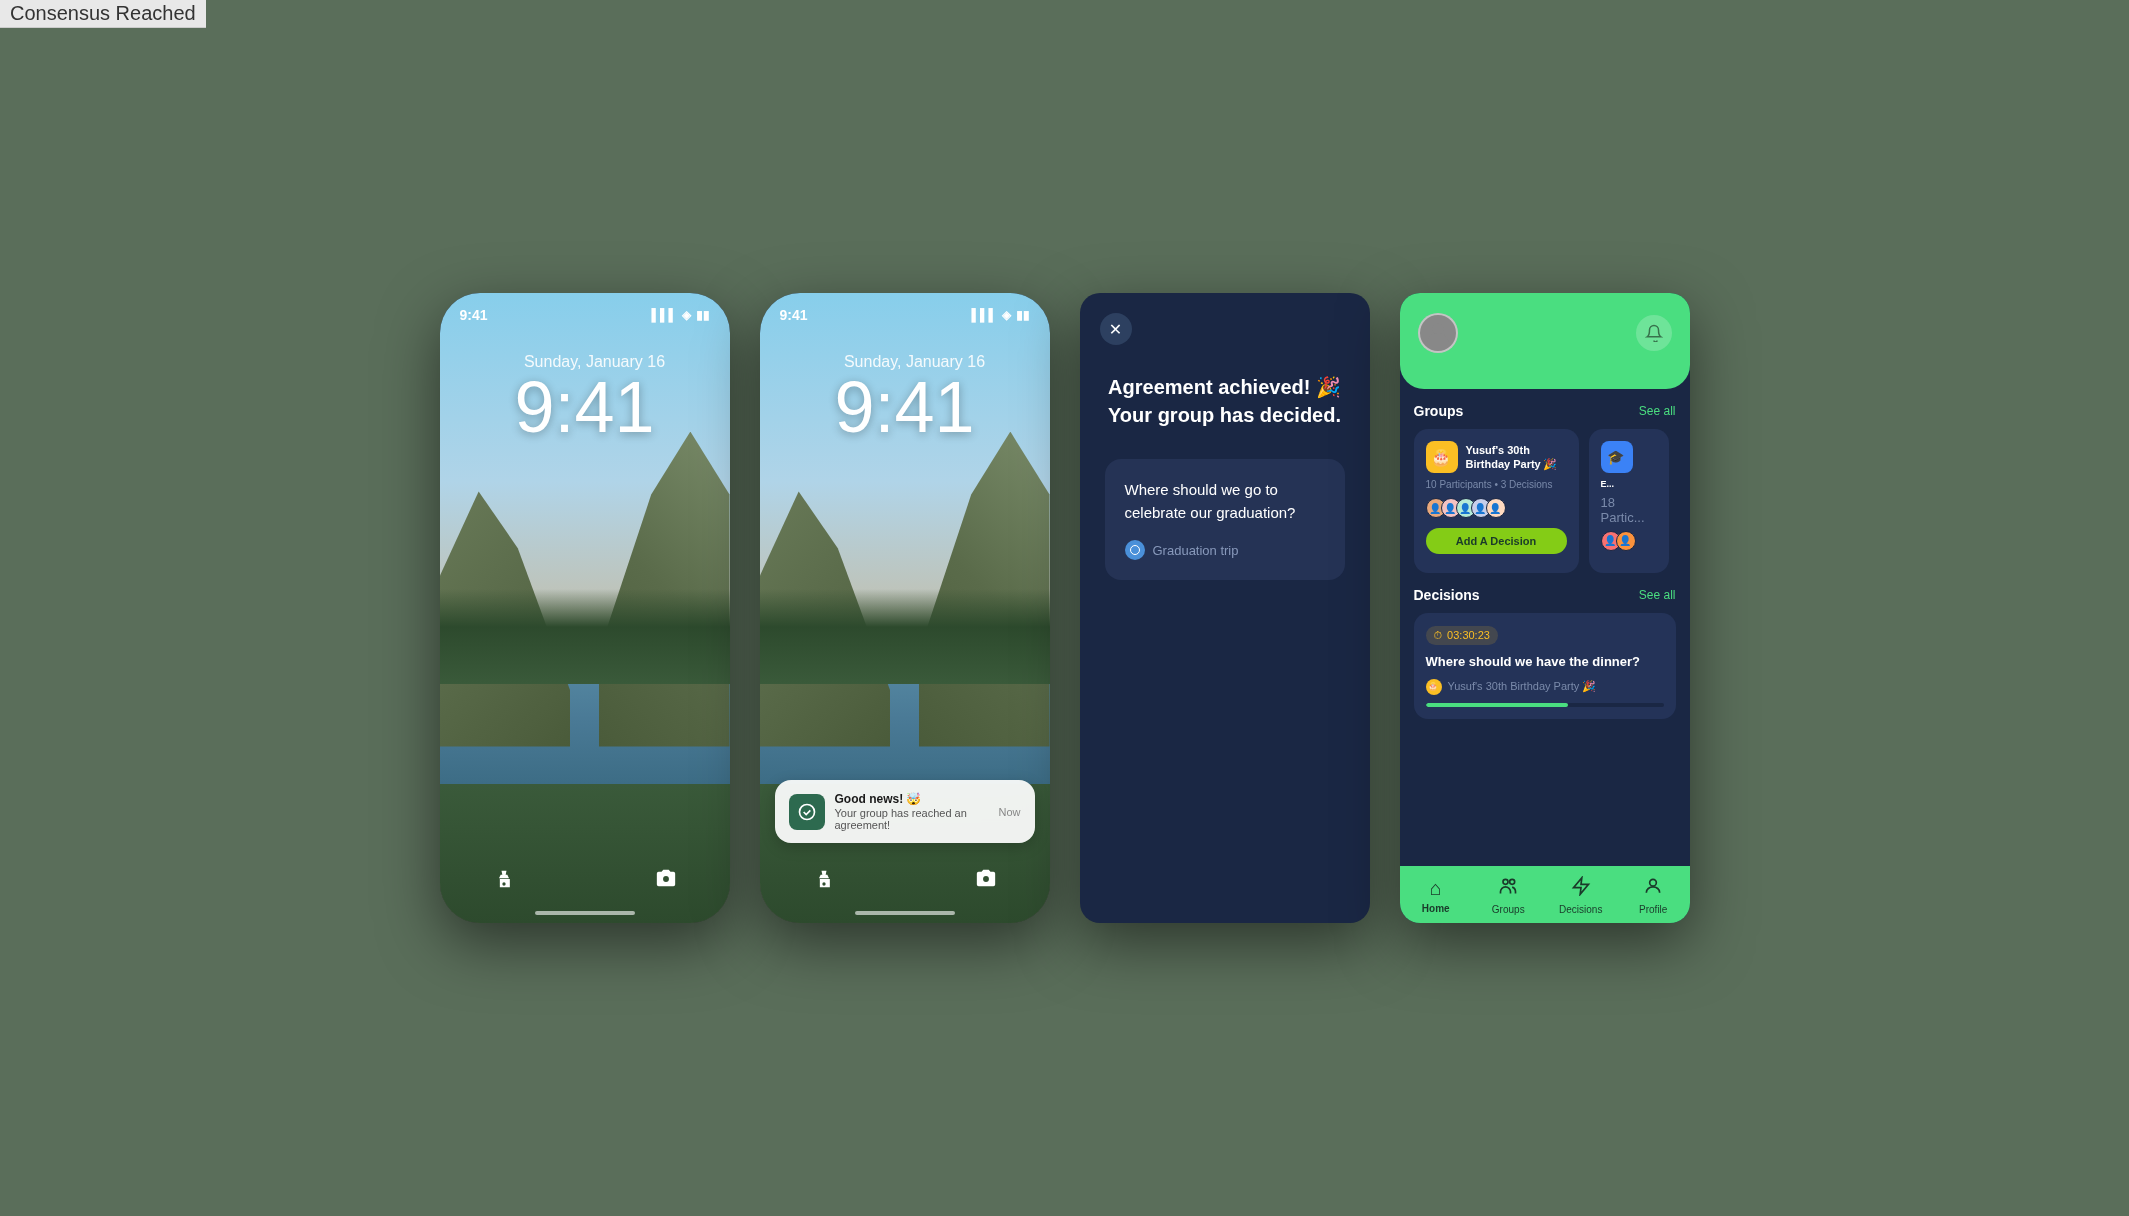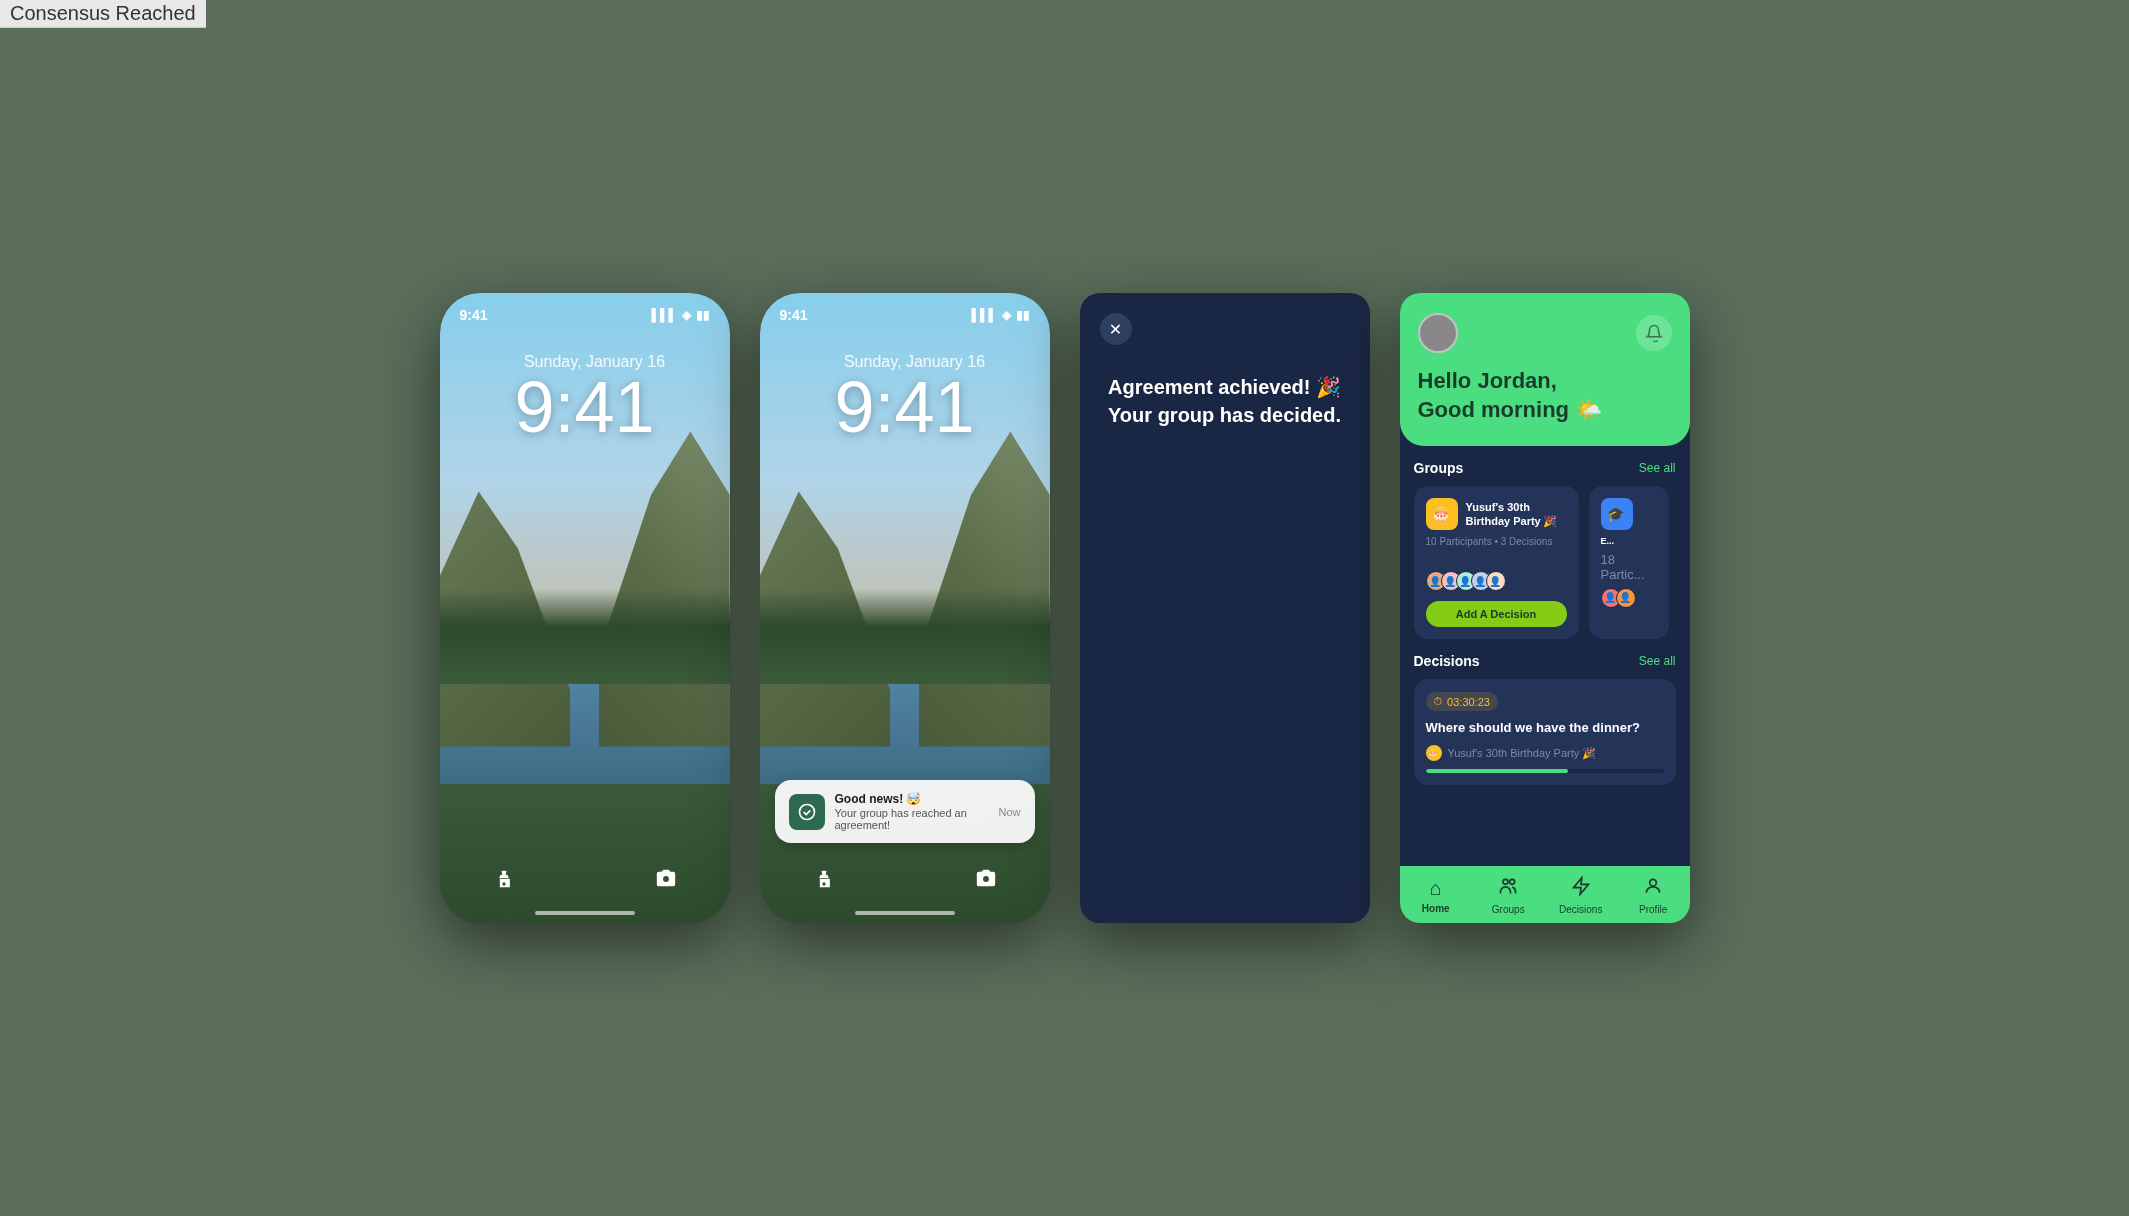--- a/index.html
+++ b/index.html
@@ -355,21 +355,21 @@
     .group-name {
       color: white;
       font-size: 11px;
       font-weight: 600;
       flex: 1;
       line-height: 1.3;
     }
     .group-stats {
       color: #7a8aaa;
       font-size: 10px;
-      margin-bottom: 24px;
+      margin-bottom: 8px;
     }
     .avatar-row {
       display: flex;
       margin-bottom: 10px;
     }
     .mini-avatar {
       width: 20px;
       height: 20px;
       border-radius: 50%;
       border: 1.5px solid #1a2744;
@@ -614,41 +614,49 @@
     </div>
     <div class="phone-home-indicator"></div>
   </div>
 
   <div class="agreement-screen">
     <div class="agreement-close">
       <span>✕</span>
     </div>
     <div class="agreement-title">
       Agreement achieved! 🎉<br>Your group has decided.
+    </div>
+    <div class="agreement-question-box">
+      <div class="agreement-question">Where should we go to celebrate our graduation?</div>
+      <div class="agreement-group">
+        <div class="group-icon-small">
+          <svg width="12" height="12" viewBox="0 0 24 24" fill="white">
+            <circle cx="12" cy="12" r="9" fill="none" stroke="white" stroke-width="2"></circle>
+          </svg>
+        </div>
+        <span>Graduation trip</span>
+      </div>
     </div>
   </div>
 
   <div class="app-screen">
 
     <div class="app-header">
       <div class="app-header-top">
         <div class="user-avatar">
           <svg width="28" height="28" viewBox="0 0 36 36" fill="#555">
             <circle cx="18" cy="13" r="7" fill="#888"></circle>
             <path d="M4 32c0-7.7 6.3-14 14-14s14 6.3 14 14" fill="#888"></path>
           </svg>
         </div>
         <div class="bell-btn">
           <svg width="18" height="18" viewBox="0 0 24 24" fill="rgba(0,0,0,0.5)">
             <path d="M12 22a2 2 0 004 0M18 8A6 6 0 006 8c0 7-3 9-3 9h18s-3-2-3-9" stroke="rgba(0,0,0,0.5)" stroke-width="2" fill="none"></path>
           </svg>
         </div>
-      </div>
-      <div class="app-greeting">
-        Hello Jordan,<br>Good morning 🌤️
       </div>
     </div>
 
     <div class="app-body">
 
       <div class="section-header">
         <span class="section-title">Groups</span>
         <span class="see-all">See all</span>
       </div>
 

